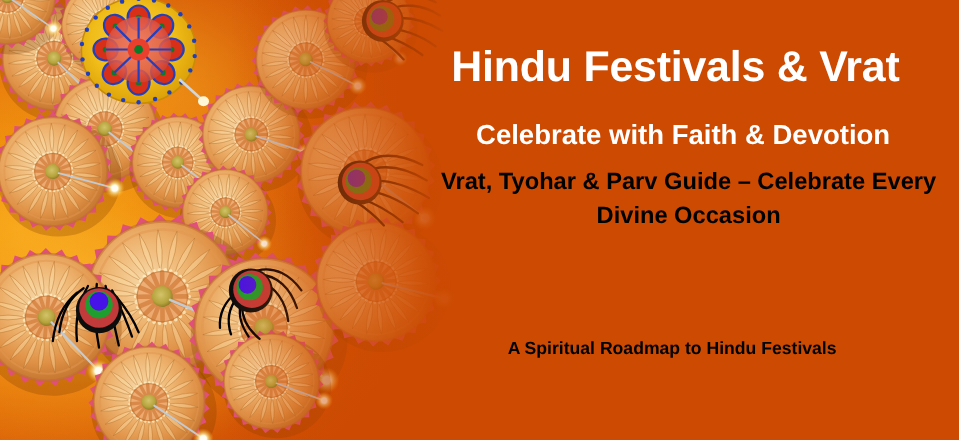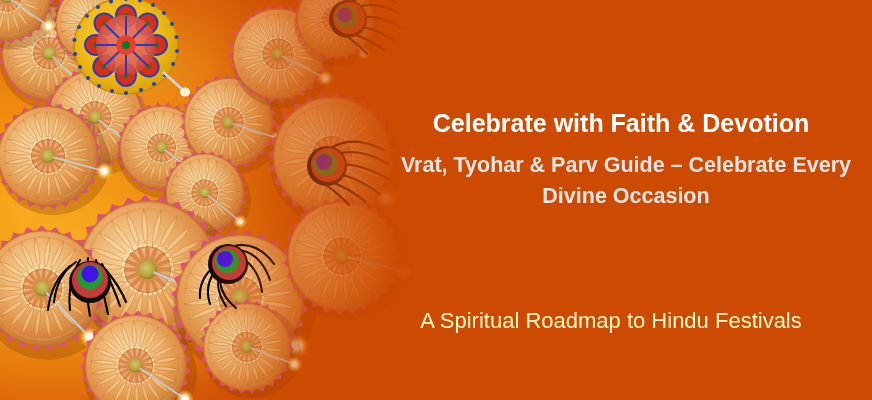--- a/index.html
+++ b/index.html
@@ -64,29 +64,29 @@
     font-size:25px;font-weight:bold;
     color:#ffffff;
     text-align:center;
     line-height:1.2;
     white-space:nowrap;
   }
   .description{
     position:absolute;
     left:400px;top:150px;width:452px;
     font-size:21.5px;font-weight:bold;
-    color:#e5e5e5;
+    color:#000000;
     text-align:center;
     line-height:1.42;
   }
   .tagline{
     position:absolute;
     left:370px;top:308px;width:482px;
-    font-size:22px;font-weight:normal;
-    color:#fef9c3;
+    font-size:16px;font-weight:bold;
+    color:#000000;
     text-align:center;
     line-height:1.2;
     white-space:nowrap;
   }
 </style>
 </head>
 <body>
 
 <div id="banner">
 
@@ -1962,18 +1962,19 @@
       <circle cx="52" cy="34" r="21" fill="#0d0d0d"></circle>
       <circle cx="52" cy="32" r="18" fill="#c33a3a"></circle>
       <circle cx="52" cy="29" r="12.5" fill="#1e9e2e"></circle>
       <circle cx="52" cy="26" r="8.5" fill="#4612e8"></circle>
     </svg>
   </div>
 
   <div class="bg-vignette"></div>
 
   <div class="text-layer">
+    <div class="title">Hindu Festivals &amp; Vrat</div>
     <div class="subtitle">Celebrate with Faith &amp; Devotion</div>
     <div class="description">Vrat, Tyohar &amp; Parv Guide – Celebrate Every Divine Occasion</div>
     <div class="tagline">A Spiritual Roadmap to Hindu Festivals</div>
   </div>
 
 </div>
 
 </body></html>

